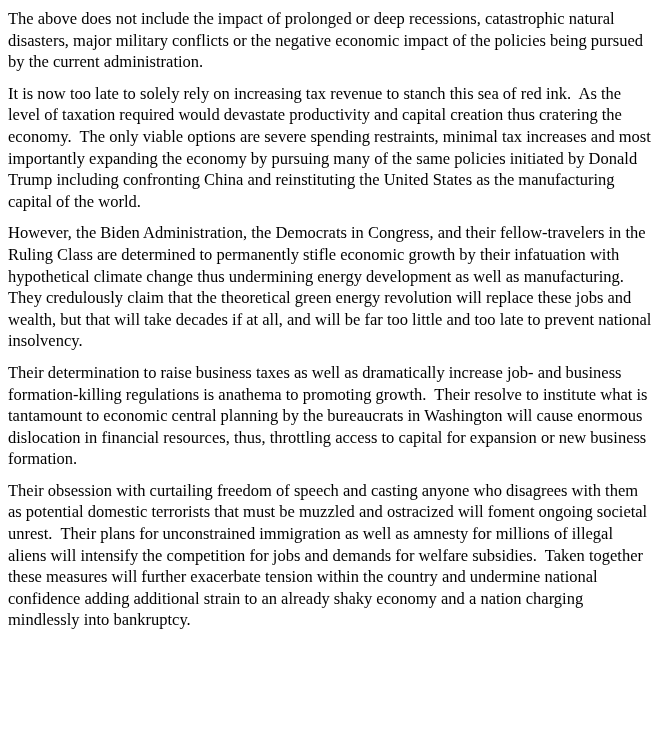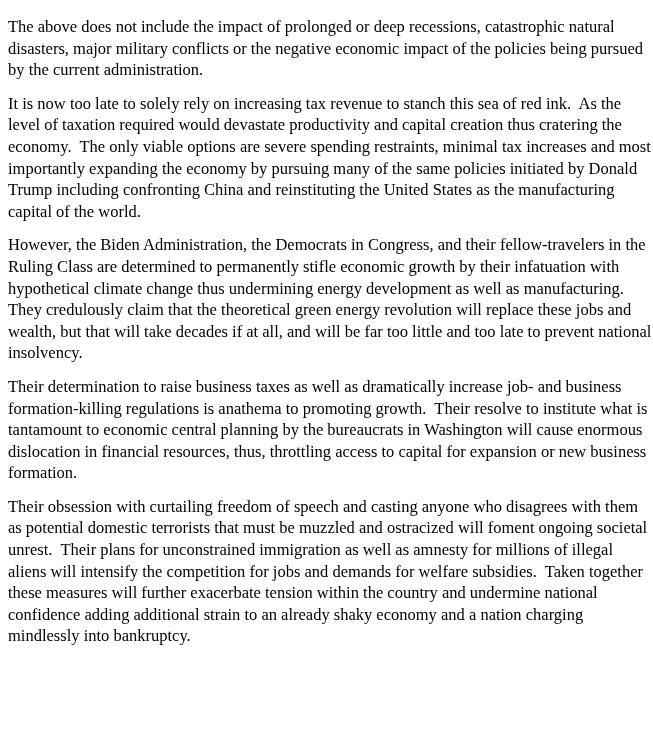--- a/index.html
+++ b/index.html
@@ -13,21 +13,21 @@
       overflow: hidden;
     }
     .doc {
       padding: 4px 8px 0 8px;
       font-family: "Liberation Serif", "DejaVu Serif", serif;
       font-size: 16.5px;
       line-height: 21.6px;
       color: #000000;
     }
     .doc p {
-      margin: 12px 0 10px 0;
+      margin: 4px 0 10px 0;
       width: 645px;
     }
   </style>
 </head>
 <body>
 
 <div class="doc">
   <p style="white-space: pre-wrap;">The above does not include the impact of prolonged or deep recessions, catastrophic natural disasters, major military conflicts or the negative economic impact of the policies being pursued by the current administration.</p>
   <p style="white-space: pre-wrap;">It is now too late to solely rely on increasing tax revenue to stanch this sea of red ink.  As the level of taxation required would devastate productivity and capital creation thus cratering the economy.  The only viable options are severe spending restraints, minimal tax increases and most importantly expanding the economy by pursuing many of the same policies initiated by Donald Trump including confronting China and reinstituting the United States as the manufacturing capital of the world.</p>
   <p style="white-space: pre-wrap;">However, the Biden Administration, the Democrats in Congress, and their fellow-travelers in the Ruling Class are determined to permanently stifle economic growth by their infatuation with hypothetical climate change thus undermining energy development as well as manufacturing.  They credulously claim that the theoretical green energy revolution will replace these jobs and wealth, but that will take decades if at all, and will be far too little and too late to prevent national insolvency.</p>

